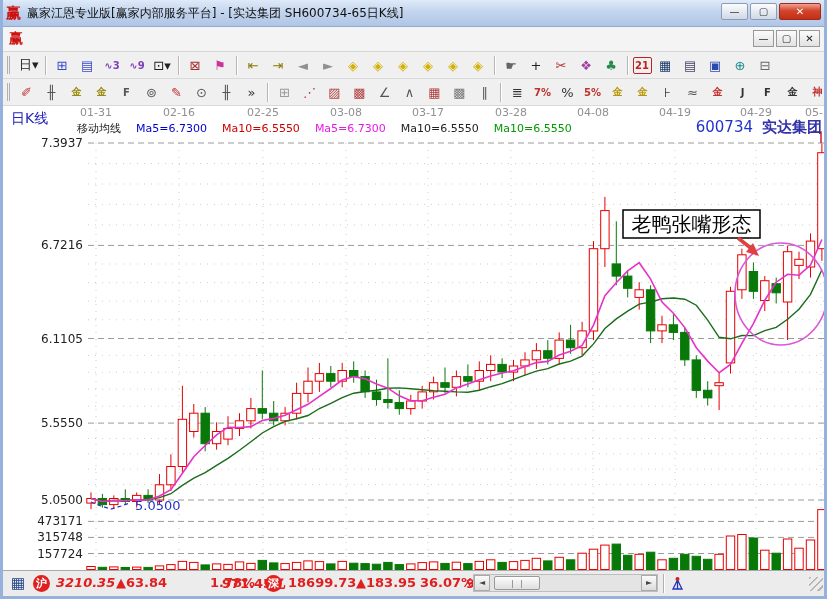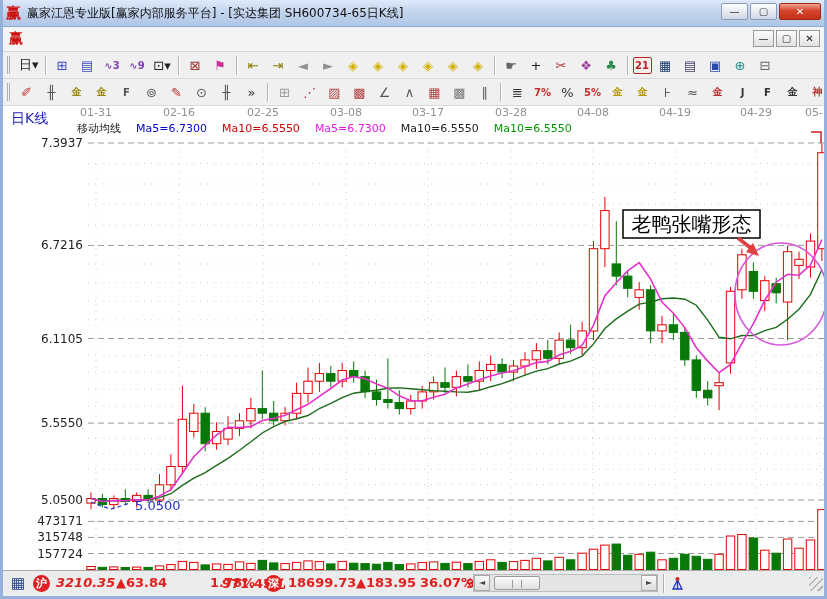--- a/index.html
+++ b/index.html
@@ -438,20 +438,23 @@
         <g>
   <rect x="620" y="210" width="137" height="28" fill="#ffffff" stroke="#000000" stroke-width="1.5"></rect>
   <text x="688.5" y="231" font-size="20" fill="#000000" text-anchor="middle">老鸭张嘴形态</text>
   <line x1="735" y1="238" x2="749" y2="249" stroke="#e04040" stroke-width="3.5"></line>
   <polygon points="756,256 743,252 750,243" fill="#e04040"></polygon>
         </g>
         <polyline points="808,132 818,132 818,143" fill="none" stroke="#cc2222" stroke-width="1.5"></polyline>
       </svg>
     <div class="klabel">日K线</div>
     <div class="maline" id="maline"><span style="color: rgb(34, 34, 34);">移动均线</span><span style="color: rgb(0, 0, 204);">Ma5=6.7300</span><span style="color: rgb(204, 0, 0);">Ma10=6.5550</span><span style="color: rgb(230, 26, 230);">Ma5=6.7300</span><span style="color: rgb(34, 34, 34);">Ma10=6.5550</span><span style="color: rgb(0, 153, 0);">Ma10=6.5550</span></div>
+    <div class="stockid">
+      <span class="code">600734</span><span class="name">实达集团</span>
+    </div>
   </div>
 
   <div class="statusbar">
     <span class="sb boardicon" style="left:8px;top:3px;">▦</span>
     <span class="sb" style="left:30px;"><span class="badge">沪</span></span>
     <span class="sb red" style="left:53px;font-style:italic;">3210.35</span>
     <span class="sb red" style="left:113px;">▲63.84</span>
     <span class="sb red" style="left:172px;margin-left:35px;">1.78%</span>
     <span class="sb red" style="left:219px;">971.45亿</span>
     <span class="sb" style="left:262px;"><span class="badge">深</span></span>

